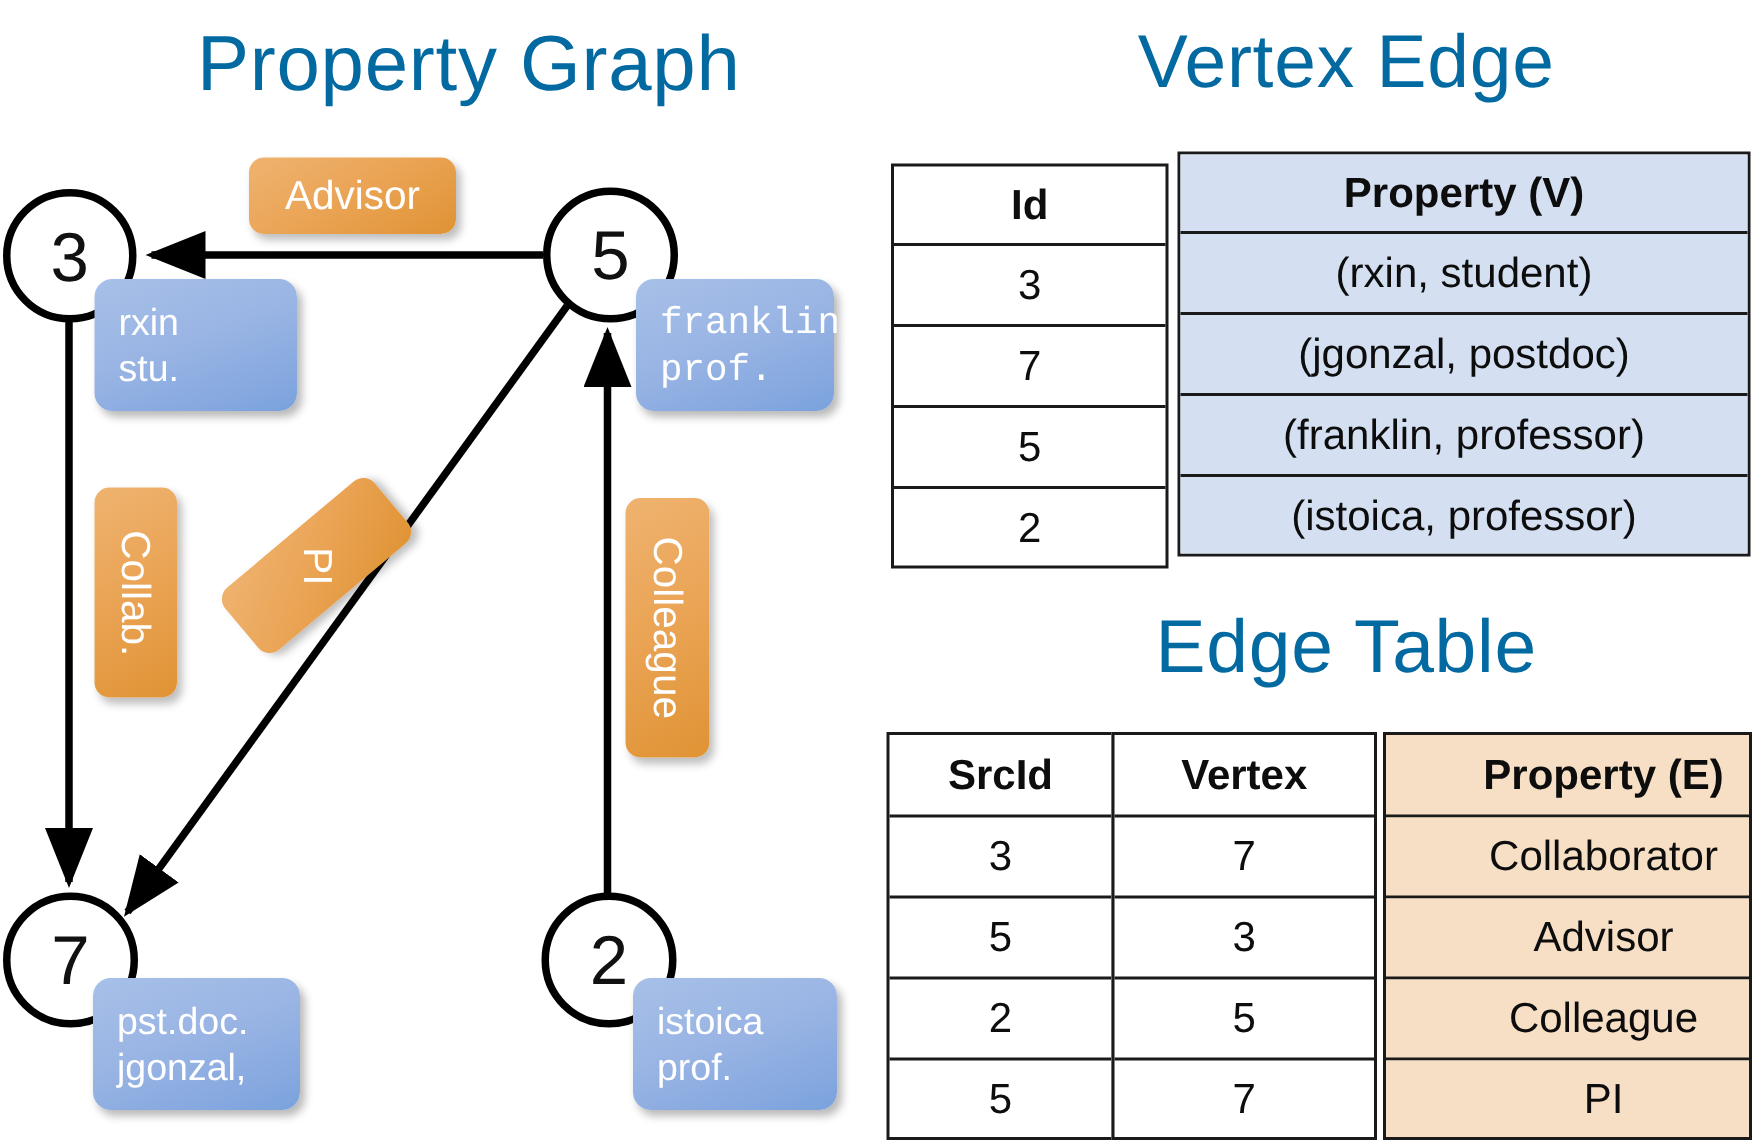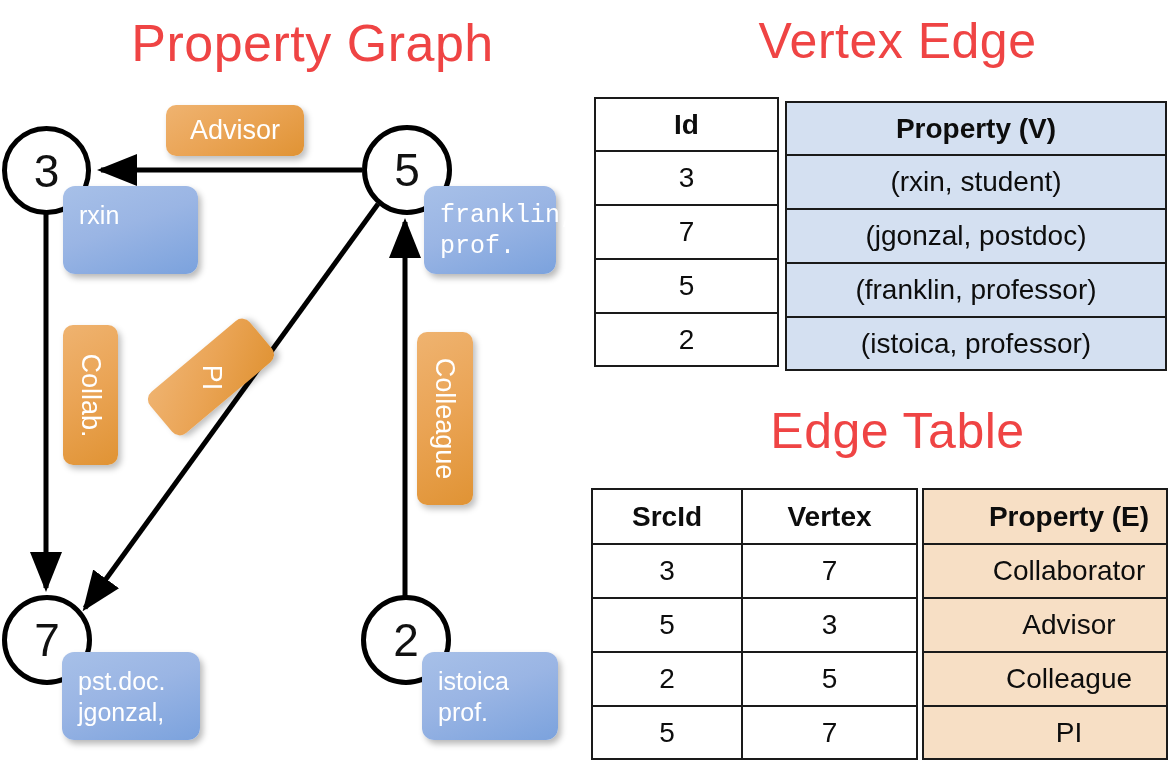--- a/index.html
+++ b/index.html
@@ -15,21 +15,21 @@
     position: relative;
     width: 1170px; height: 760px;
     background: #ffffff;
   }
 
   
   .section-title {
     position: absolute;
     font-family: "Liberation Sans", sans-serif;
     font-weight: 300;
-    color: #ef4444;
+    color: #0369a1;
     letter-spacing: 0.5px;
     white-space: nowrap;
     text-align: center;
     padding-left: 40px;
   }
   #title-property-graph {
     left: 0; top: 12px; width: 585px;
     font-size: 52px; line-height: 62px;
   }
   #title-vertex-table {
@@ -163,20 +163,21 @@
 
     <div class="edge-label vertical" style="left:417px; top:332px; width:56px; height:173px;">
       <span>Colleague</span>
     </div>
 
     <div class="node-circle" style="left:2px; top:126px; width:89px; height:89px;">
       <span>3</span>
     </div>
     <div class="prop-box" style="left:63px; top:186px; width:135px; height:88px;">
       <div>rxin</div>
+      <div>stu.</div>
     </div>
 
     <div class="node-circle" style="left:362px; top:125px; width:90px; height:90px;">
       <span>5</span>
     </div>
     <div class="prop-box" style="left:424px; top:186px; width:132px; height:88px;font-family:Liberation Mono, monospace;">
       <div>franklin,</div>
       <div>prof.</div>
     </div>
 
@@ -192,21 +193,21 @@
       <span>2</span>
     </div>
     <div class="prop-box" style="left:422px; top:652px; width:136px; height:88px;">
       <div>istoica</div>
       <div>prof.</div>
     </div>
   </div>
 
   <div class="tbl-block" style="left:0; top:0; width:1170px; height:760px;">
 
-    <div class="tbl-col" style="left:594px; top:97px; width:185px; height:270px;">
+    <div class="tbl-col" style="left:594px; top:109px; width:185px; height:270px;">
       <div class="tbl-cell head" style="height:53px;">Id</div>
       <div class="tbl-cell" style="height:54px;">3</div>
       <div class="tbl-cell" style="height:54px;">7</div>
       <div class="tbl-cell" style="height:54px;">5</div>
       <div class="tbl-cell" style="height:51px;">2</div>
     </div>
 
     <div class="tbl-col" style="left:785px; top:101px; width:382px; height:270px;">
       <div class="tbl-cell head fill-blue" style="height:53px;">Property (V)</div>
       <div class="tbl-cell fill-blue" style="height:54px;">(rxin, student)</div>

